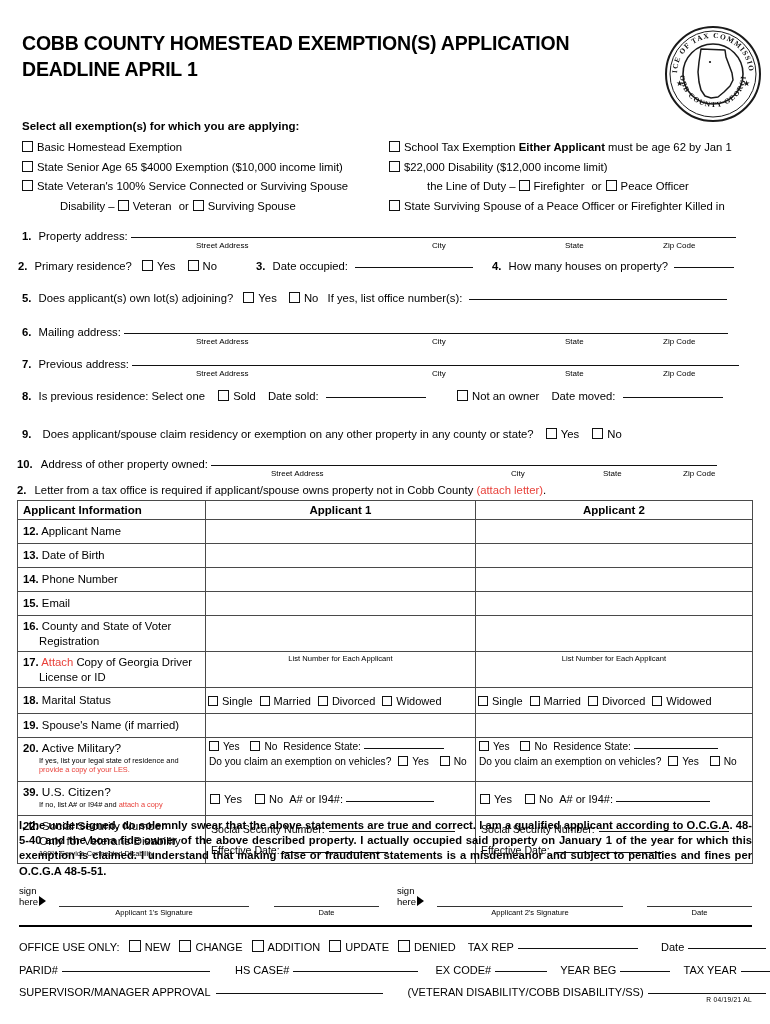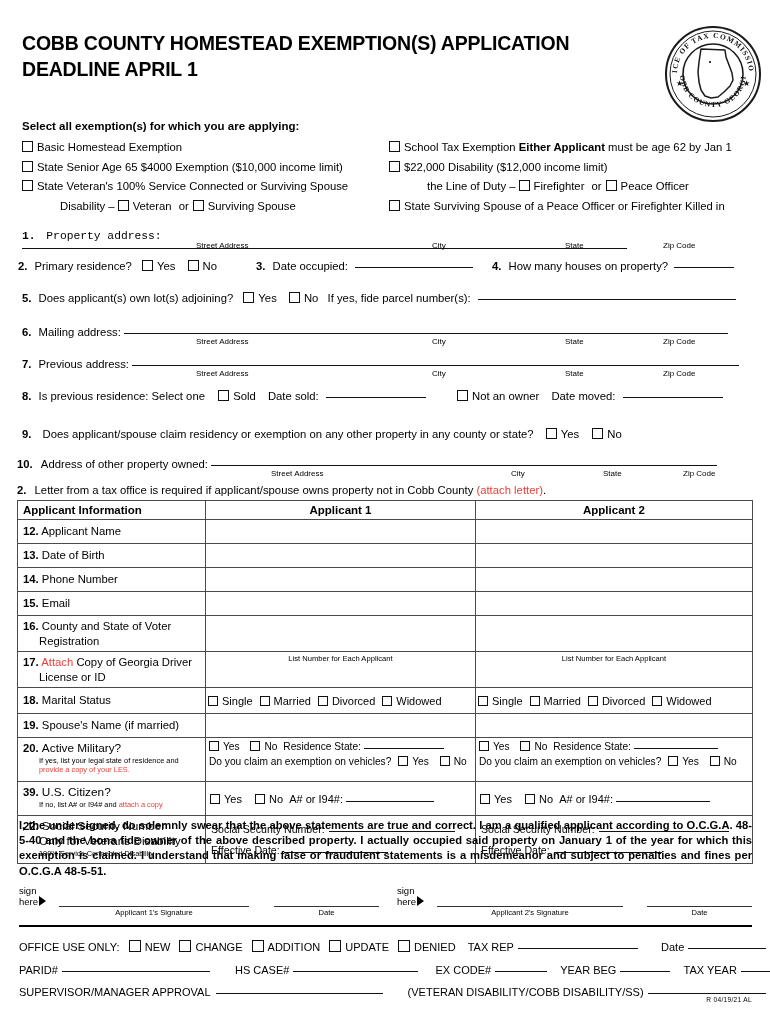--- a/index.html
+++ b/index.html
@@ -138,21 +138,21 @@
     </div>
     <div class="exline indent2">
       <span>the Line of Duty –</span><span class="cb" style="margin-left:3px"></span><span>Firefighter</span>
       <span style="margin:0 4px">or</span><span class="cb"></span><span>Peace Officer</span>
     </div>
     <div class="exline">
       <span class="cb"></span><span>State Surviving Spouse of a Peace Officer or Firefighter Killed in</span>
     </div>
   </div>
 
-  <div class="q" style="left:22px;top:230px;font-family:Liberation Mono, monospace;">
+  <div class="q" style="left:22px;top:230px;">
     <span class="qn">1.</span>
     <span style="margin-left:4px">Property address:</span>
     <span class="rule" style="width:605px"></span>
   </div>
   <div class="cap" style="left:183px;top:241px;">Street Address</div>
   <div class="cap" style="left:419px;top:241px;">City</div>
   <div class="cap" style="left:552px;top:241px;">State</div>
   <div class="cap" style="left:650px;top:241px;">Zip Code</div>
 
   <div class="q nowrap" style="left:4px;top:260px;margin-left:14px;">
@@ -170,21 +170,21 @@
     <span class="qn">4.</span>
     <span style="margin-left:4px">How many houses on property?</span>
     <span class="rule" style="width:60px;margin-left:3px"></span>
   </div>
 
   <div class="q nowrap" style="left:22px;top:292px;">
     <span class="qn">5.</span>
     <span style="margin-left:4px">Does applicant(s) own lot(s) adjoining?</span>
     <span class="cb" style="margin-left:7px"></span><span>Yes</span>
     <span class="cb" style="margin-left:9px"></span><span>No</span>
-    <span style="margin-left:6px">If yes, fide parcel number(s):</span>
+    <span style="margin-left:6px">If yes, list office number(s):</span>
     <span class="rule" style="width:258px;margin-left:4px"></span>
   </div>
 
   <div class="q" style="left:22px;top:326px;">
     <span class="qn">6.</span>
     <span style="margin-left:4px">Mailing address:</span>
     <span class="rule" style="width:604px"></span>
   </div>
   <div class="cap" style="left:183px;top:337px;">Street Address</div>
   <div class="cap" style="left:419px;top:337px;">City</div>

